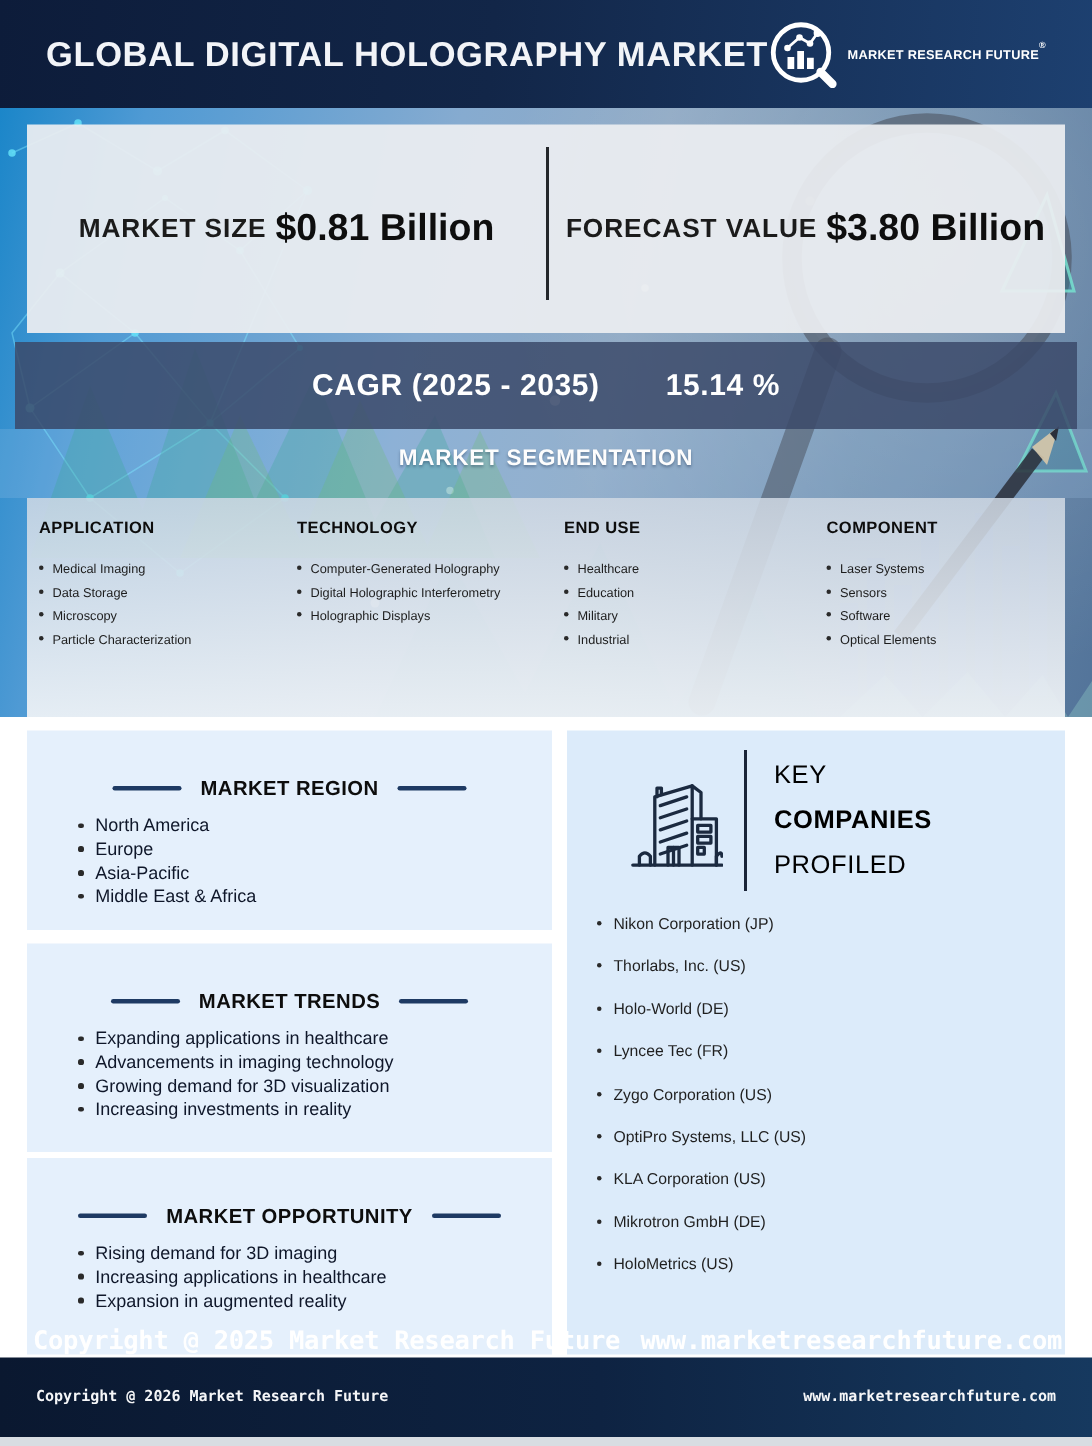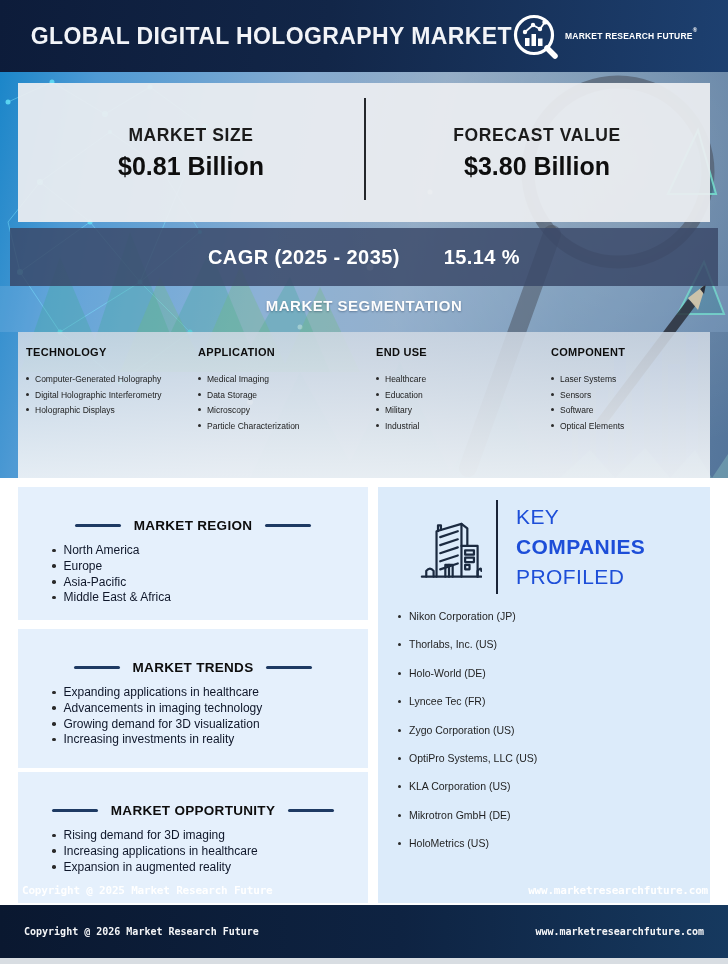--- a/index.html
+++ b/index.html
@@ -15,21 +15,21 @@
   .logo-text{color:#fff;font-size:8.5px;font-weight:bold;line-height:1.2;letter-spacing:.2px;position:relative;}
   .logo-text sup{font-size:6px;position:relative;top:-3px;}
   
   .photo{position:absolute;left:0;top:72px;width:728px;height:406px;
          background:
            radial-gradient(circle at 86% 22%, rgba(255,255,255,.18), transparent 42%),
            linear-gradient(102deg,#1b86c9 0%,#4f9ad4 12%,#86abd0 38%,#8fa9c4 55%,#6c8cab 76%,#53749a 100%);}
   
   .size-panel{position:absolute;left:18px;top:83px;width:692px;height:139px;
               background:rgba(236,238,241,.93);display:flex;}
-  .half{flex:1;display:flex;flex-direction:column;align-items:center;justify-content:center;gap:6px;}
+  .half{flex:1;display:flex;align-items:center;justify-content:center;gap:6px;}
   .stat-label{font-size:17.5px;font-weight:bold;color:#1b1b1b;letter-spacing:.6px;}
   .stat-value{font-size:25px;font-weight:bold;color:#0e0e0e;}
   .vdivider{position:absolute;left:50%;top:15px;width:2px;height:102px;background:#24272b;}
   
   .cagr-band{position:absolute;left:10px;top:228px;width:708px;height:58px;
              background:rgba(58,73,105,.84);display:flex;align-items:center;justify-content:center;gap:44px;}
   .cagr-band span{color:#fff;font-size:20px;font-weight:bold;letter-spacing:.4px;}
   
   .seg-title{position:absolute;left:0;top:297px;width:728px;text-align:center;
              color:#fdfdfd;font-size:15px;font-weight:bold;letter-spacing:.5px;text-shadow:0 1px 2px rgba(20,40,70,.4);}
@@ -56,27 +56,27 @@
   .sec-title{font-size:13.5px;font-weight:bold;color:#0d0d0d;letter-spacing:.3px;}
   .lsec ul{margin:10px 0 0 34px;}
   .lsec li{display:flex;align-items:baseline;font-size:12px;color:#0f172a;line-height:15.8px;}
   .lsec .dot{width:3.5px;height:3.5px;margin-right:8px;}
   
   .companies{position:absolute;left:378px;top:487px;width:332px;height:416px;background:#dcebfa;box-sizing:border-box;padding-top:13px;}
   .comp-head{display:flex;align-items:center;padding-left:38px;}
   .comp-icon{width:66px;height:74px;}
   .comp-div{width:2px;height:94px;background:#1a2438;margin:0 18px 0 14px;}
   .comp-titles{display:flex;flex-direction:column;}
-  .comp-titles span{font-size:21px;line-height:30px;color:#1d4ed8;letter-spacing:.4px;}
+  .comp-titles span{font-size:17px;line-height:30px;color:#000000;letter-spacing:.4px;}
   .comp-strong{font-weight:bold;}
   .comp-list{margin:16px 0 0 20px;}
   .comp-list li{display:flex;align-items:baseline;font-size:10.5px;color:#1f1f1f;margin-bottom:16.4px;}
   .comp-list .dot{width:3px;height:3px;margin-right:8px;}
   
-  .wm{position:absolute;top:884px;color:#fff;font-family:"DejaVu Sans Mono",monospace;font-weight:bold;font-size:11px;letter-spacing:-.2px;}
+  .wm{position:absolute;top:884px;color:#fff;font-family:"DejaVu Sans Mono",monospace;font-weight:bold;font-size:17px;letter-spacing:-.2px;}
   .wm-left{left:22px;}
   .wm-right{right:20px;}
   .footer{position:absolute;left:0;top:905px;width:728px;height:53px;
           background:linear-gradient(90deg,#0a1830 0%,#0e2342 55%,#16395f 100%);
           display:flex;align-items:center;justify-content:space-between;padding:0 24px;box-sizing:border-box;}
   .footer span{color:#f5f6f8;font-family:"DejaVu Sans Mono",monospace;font-weight:bold;font-size:10px;}
   .bottom-strip{position:absolute;left:0;top:958px;width:728px;height:6px;background:#d8dde2;}
 </style>
 </head>
 <body>
@@ -183,54 +183,54 @@
   </div>
 
   <div class="cagr-band">
     <span>CAGR (2025 - 2035)</span>
     <span>15.14 %</span>
   </div>
 
   <div class="seg-title">MARKET SEGMENTATION</div>
   <div class="seg-panel">
     <div class="seg-col">
+      <div class="seg-head">APPLICATION</div>
+      <ul>
+        <li>
+            <span class="dot"></span>
+            <span>Medical Imaging</span>
+          </li>
+        <li>
+            <span class="dot"></span>
+            <span>Data Storage</span>
+          </li>
+        <li>
+            <span class="dot"></span>
+            <span>Microscopy</span>
+          </li>
+        <li>
+            <span class="dot"></span>
+            <span>Particle Characterization</span>
+          </li>
+      </ul>
+    </div>
+    <div class="seg-col">
       <div class="seg-head">TECHNOLOGY</div>
       <ul>
         <li>
             <span class="dot"></span>
             <span>Computer-Generated Holography</span>
           </li>
         <li>
             <span class="dot"></span>
             <span>Digital Holographic Interferometry</span>
           </li>
         <li>
             <span class="dot"></span>
             <span>Holographic Displays</span>
-          </li>
-      </ul>
-    </div>
-    <div class="seg-col">
-      <div class="seg-head">APPLICATION</div>
-      <ul>
-        <li>
-            <span class="dot"></span>
-            <span>Medical Imaging</span>
-          </li>
-        <li>
-            <span class="dot"></span>
-            <span>Data Storage</span>
-          </li>
-        <li>
-            <span class="dot"></span>
-            <span>Microscopy</span>
-          </li>
-        <li>
-            <span class="dot"></span>
-            <span>Particle Characterization</span>
           </li>
       </ul>
     </div>
     <div class="seg-col">
       <div class="seg-head">END USE</div>
       <ul>
         <li>
             <span class="dot"></span>
             <span>Healthcare</span>
           </li>

